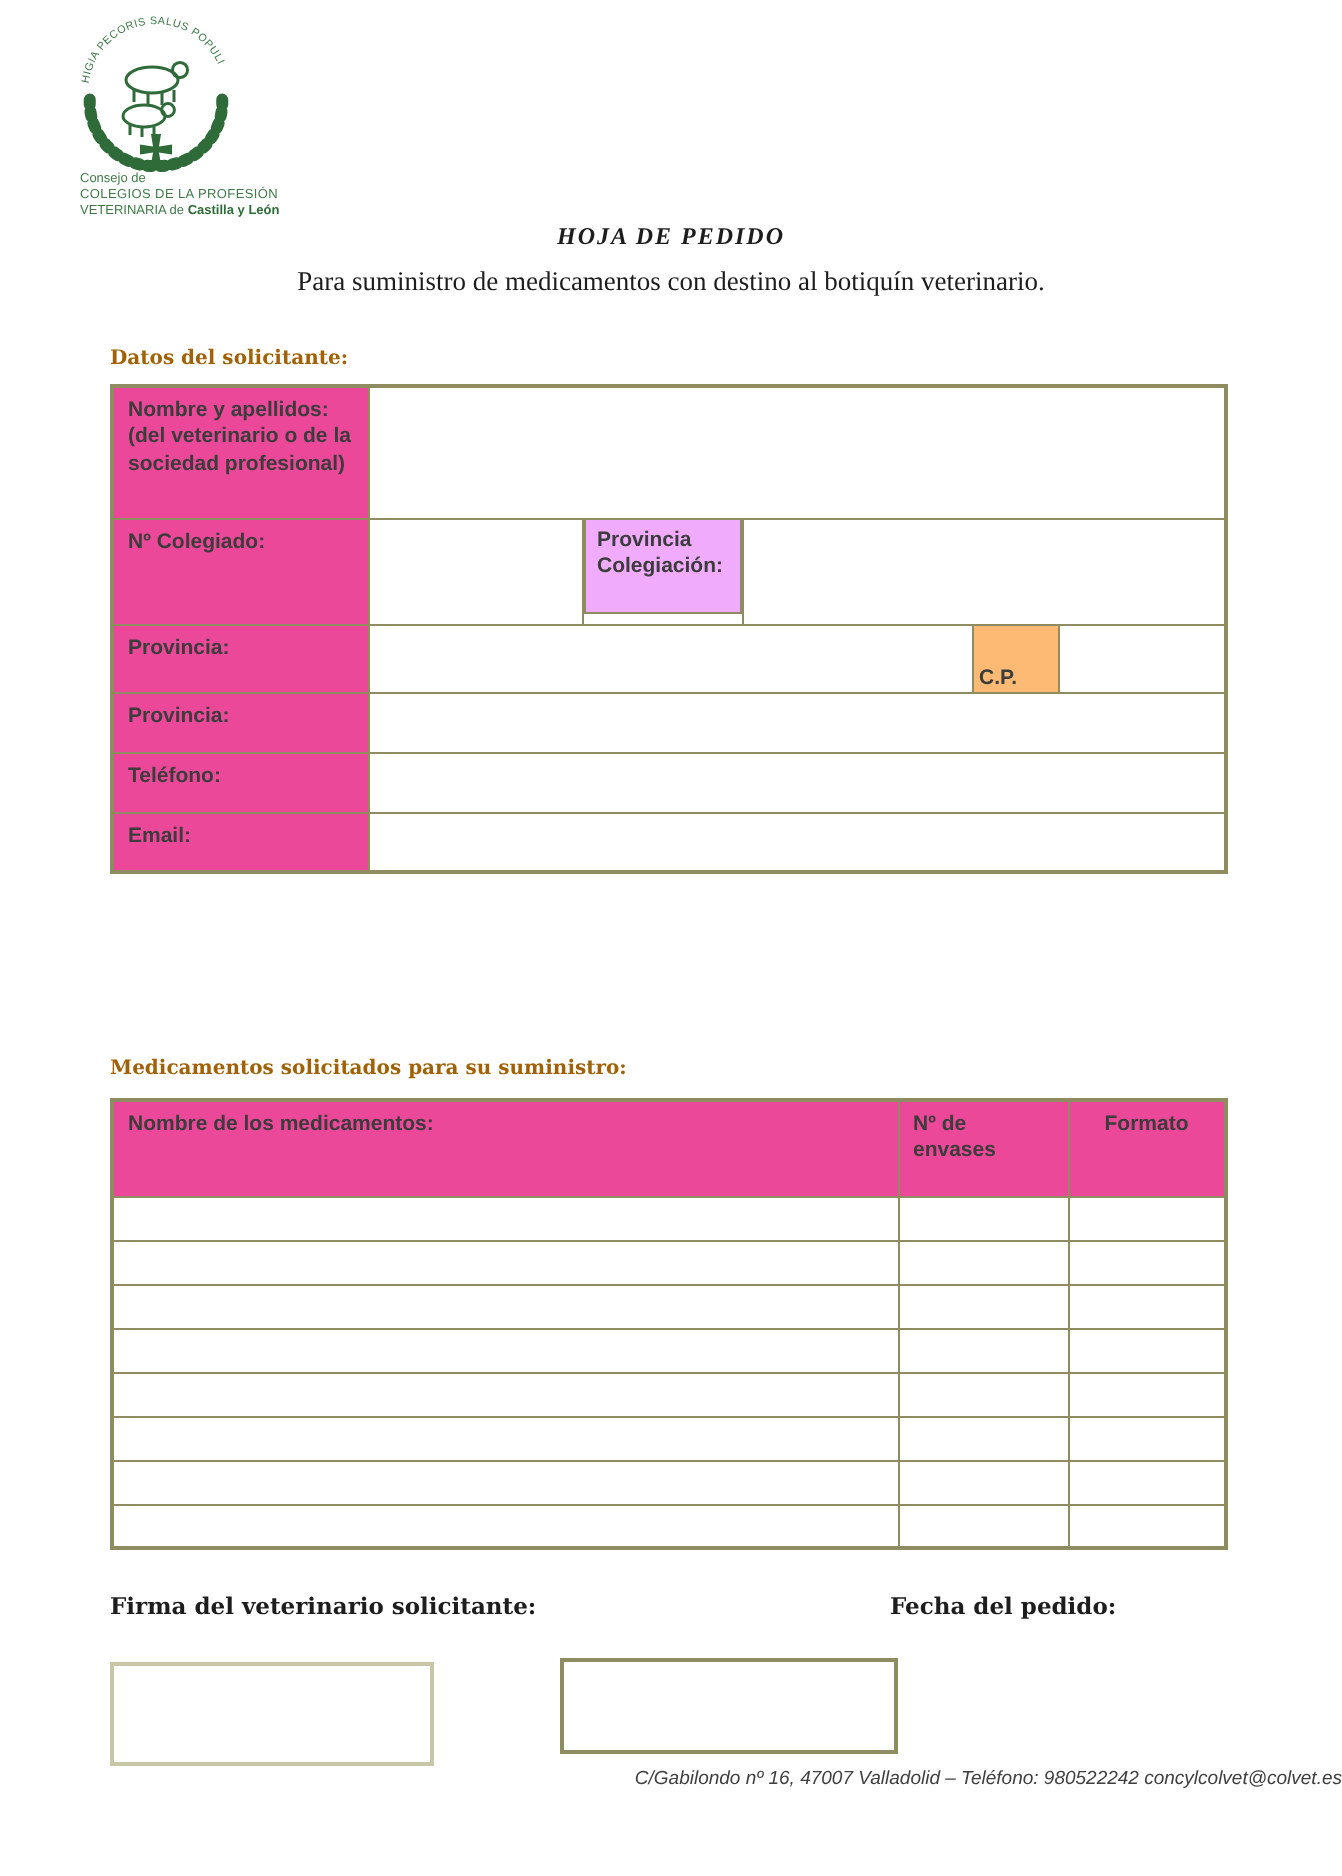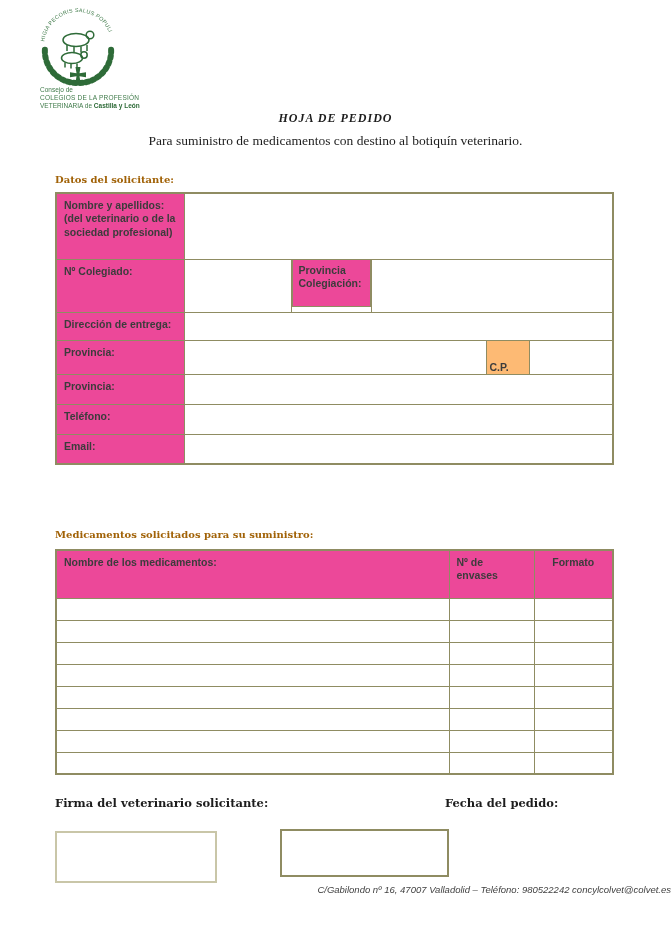--- a/index.html
+++ b/index.html
@@ -36,21 +36,21 @@
   td.lbl,th.hdr{background:#ec4899;font-weight:bold;font-size:10.5px;line-height:1.28;
              color:#3c3c3c;vertical-align:top;text-align:left;padding:5px 7px;}
   td.val{background:#fff;}
   td.merge-b{border-bottom-style:hidden;}
   td.merge-t{border-top-style:hidden;}
   td.no-r{border-right-style:hidden;}
   td.no-l{border-left-style:hidden;}
 
   
   td.inset-holder{position:relative;padding:0;border-left-style:hidden;border-right-style:hidden;background:#fff;}
-  .inset-box{position:absolute;left:0;right:0;top:0;bottom:5px;background:#ec4899;
+  .inset-box{position:absolute;left:0;right:0;top:0;bottom:5px;background:#f0abfc;
              border:1px solid #8f8c62;border-top:none;padding:4px 6px;box-sizing:border-box;
              font-weight:bold;font-size:10.5px;line-height:1.3;color:#3c3c3c;}
 
   td.cp-cell{background:#fdba74;vertical-align:bottom;padding:1px 1px 1px 3px;
              font-weight:bold;font-size:10.5px;color:#3c3c3c;}
 
   tr.rA{height:66px;} tr.rB{height:29px;} tr.rC{height:53px;} tr.rD{height:28px;}
   tr.rE{height:34px;} tr.rF{height:30px;} tr.rG{height:30px;} tr.rH{height:30px;}
   tr.med-hdr{height:48px;} tr.med-row{height:22px;}
   th.c-formato{text-align:center;}
@@ -121,24 +121,20 @@
       <td class="val" colspan="5"></td>
     </tr>
     <tr class="rC">
       <td class="lbl">Nº Colegiado:</td>
       <td class="val no-r"></td>
       <td class="inset-holder">
         <div class="inset-box">Provincia Colegiación:</div>
       </td>
       <td class="val no-l" colspan="3"></td>
     </tr>
-    <tr class="rD">
-      <td class="lbl">Dirección de entrega:</td>
-      <td class="val" colspan="5"></td>
-    </tr>
     <tr class="rE">
       <td class="lbl merge-b">Provincia:</td>
       <td class="val" colspan="3"></td>
       <td class="cp-cell">C.P.</td>
       <td class="val"></td>
     </tr>
     <tr class="rF">
       <td class="lbl merge-t">Provincia:</td>
       <td class="val" colspan="5"></td>
     </tr>

